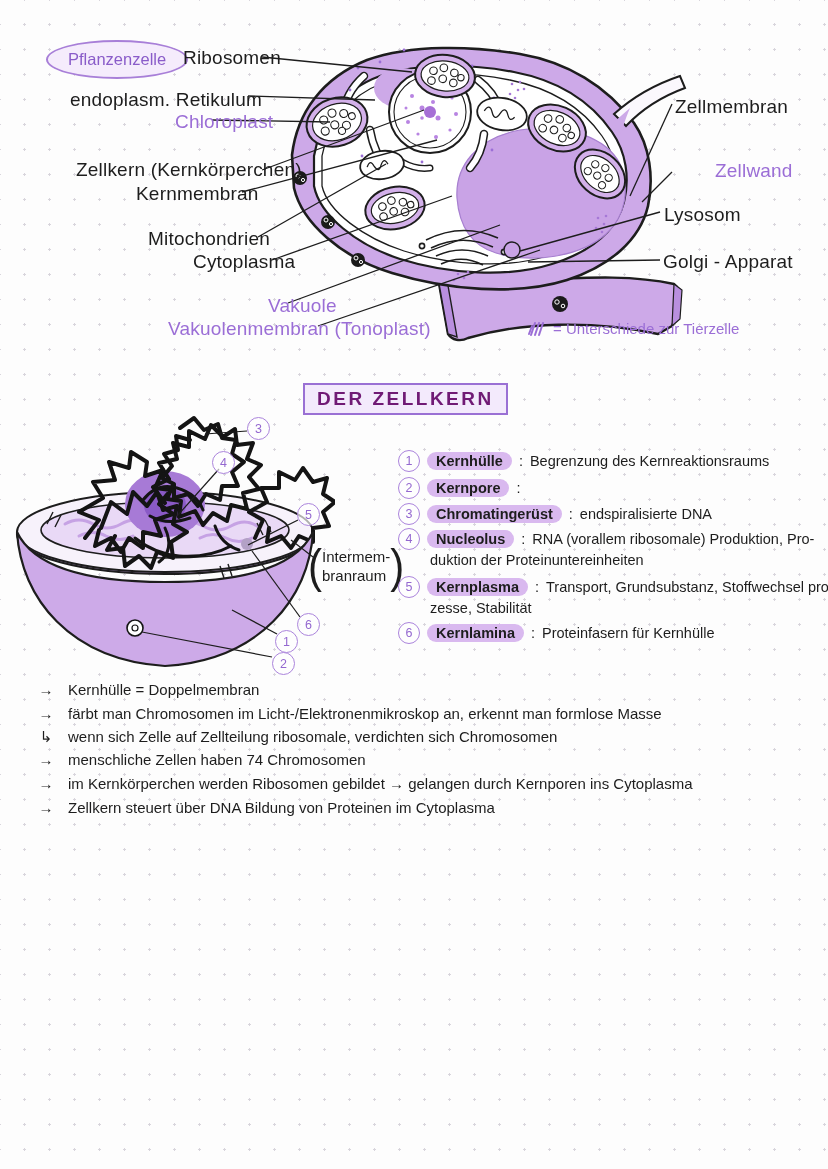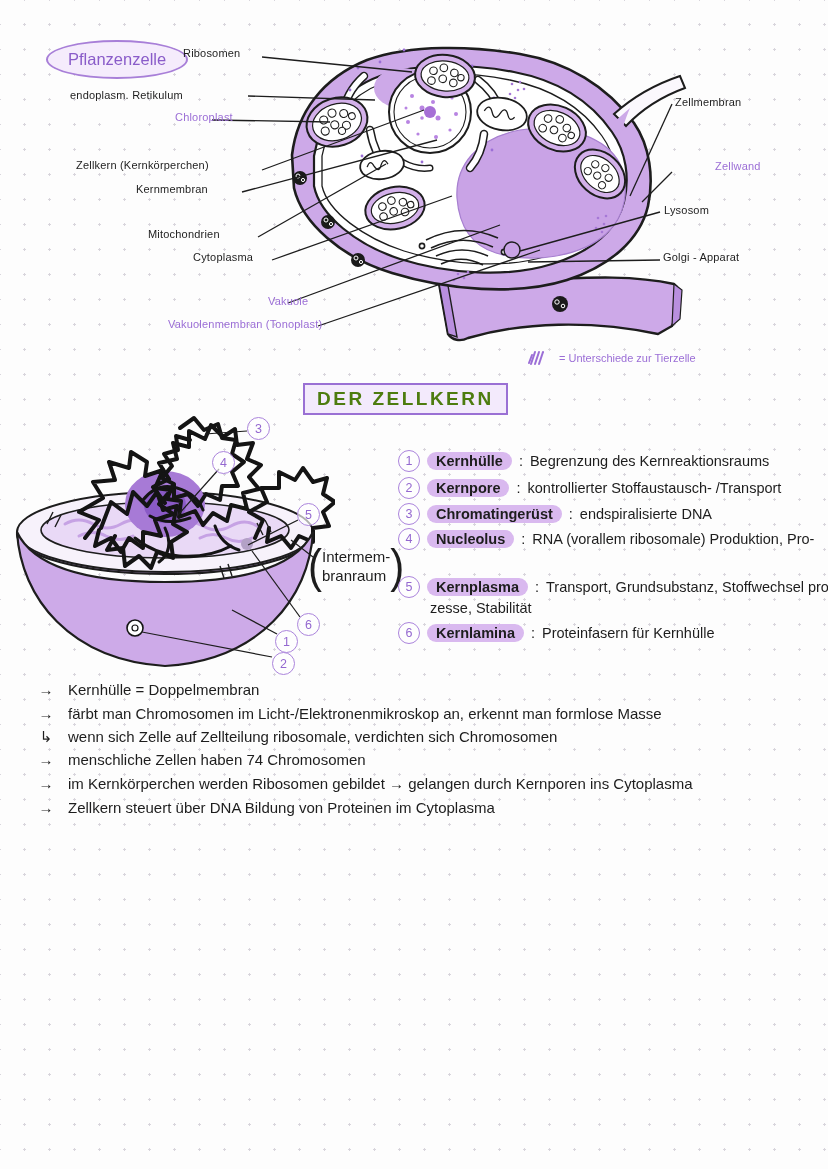--- a/index.html
+++ b/index.html
@@ -5,32 +5,32 @@
   html,body{margin:0;padding:0;}
   .page{
     position:relative;width:828px;height:1169px;overflow:hidden;
     background-color:#fdfdfd;
     background-image:radial-gradient(circle,#d8d5dc 1.1px,transparent 1.3px);
     background-size:25px 25px;background-position:12px 12px;
     font-family:Liberation Sans, sans-serif;color:#1d1d1d;
   }
   svg{position:absolute;z-index:1;}
   #leader-overlay{position:absolute;left:0;top:0;z-index:2;pointer-events:none;}
-  .lbl{position:absolute;z-index:3;font-size:11px;white-space:nowrap;letter-spacing:.2px;}
+  .lbl{position:absolute;z-index:3;font-size:19px;white-space:nowrap;letter-spacing:.2px;}
   .purple{color:#9b6ed6;margin-left:40px;}
   .bubble{
     position:absolute;left:46px;top:40px;z-index:3;
     border:2px solid #a87fd8;border-radius:50%;
     padding:8px 20px;background:#f5ecfc;color:#8a5cc9;font-size:16.5px;
   }
-  .hatch-note{position:absolute;left:527px;top:350px;z-index:3;display:flex;align-items:center;gap:12px;
-    color:#9b6ed6;font-size:11px;white-space:nowrap;}
+  .hatch-note{position:absolute;left:527px;top:320px;z-index:3;display:flex;align-items:center;gap:6px;
+    color:#9b6ed6;font-size:15px;white-space:nowrap;}
   .title-box{
     position:absolute;left:303px;top:383px;z-index:3;
-    border:2px solid #9a70d4;background:#f3eafc;color:#4d7c0f;
+    border:2px solid #9a70d4;background:#f3eafc;color:#701a75;
     font-size:19px;font-weight:bold;letter-spacing:2.5px;padding:3px 12px;
   }
   .def-row{position:absolute;z-index:3;left:398px;font-size:14.5px;white-space:nowrap;display:flex;align-items:center;gap:7px;}
   .def-cont{position:absolute;z-index:3;left:430px;font-size:14.5px;white-space:nowrap;}
   .ncirc{
     display:inline-flex;align-items:center;justify-content:center;flex:none;
     width:20px;height:20px;border:1.6px solid #ab84dc;border-radius:50%;
     color:#9468d0;font-size:12.5px;background:rgba(255,255,255,.6);
   }
   .term{background:#d9b9ef;border-radius:10px;padding:1px 9px;font-weight:600;}
@@ -368,34 +368,34 @@
   <div class="def-row" style="top:450px">
     <span class="ncirc">1</span>
     <span class="term">Kernhülle</span>
     <span>:</span>
     <span>Begrenzung des Kernreaktionsraums</span>
   </div>
   <div class="def-row" style="top:477px">
     <span class="ncirc">2</span>
     <span class="term">Kernpore</span>
     <span>:</span>
-    <span>kontrollierter Stoffaustausch- /Transport</span>
   </div>
   <div class="def-row" style="top:503px">
     <span class="ncirc">3</span>
     <span class="term">Chromatingerüst</span>
     <span>:</span>
     <span>endspiralisierte DNA</span>
   </div>
   <div class="def-row" style="top:528px">
     <span class="ncirc">4</span>
     <span class="term">Nucleolus</span>
     <span>:</span>
     <span>RNA (vorallem ribosomale) Produktion, Pro-</span>
   </div>
+  <div class="def-cont" style="top:552px">duktion der Proteinuntereinheiten</div>
   <div class="def-row" style="top:576px">
     <span class="ncirc">5</span>
     <span class="term">Kernplasma</span>
     <span>:</span>
     <span>Transport, Grundsubstanz, Stoffwechsel pro-</span>
   </div>
   <div class="def-cont" style="top:600px">zesse, Stabilität</div>
   <div class="def-row" style="top:622px">
     <span class="ncirc">6</span>
     <span class="term">Kernlamina</span>

